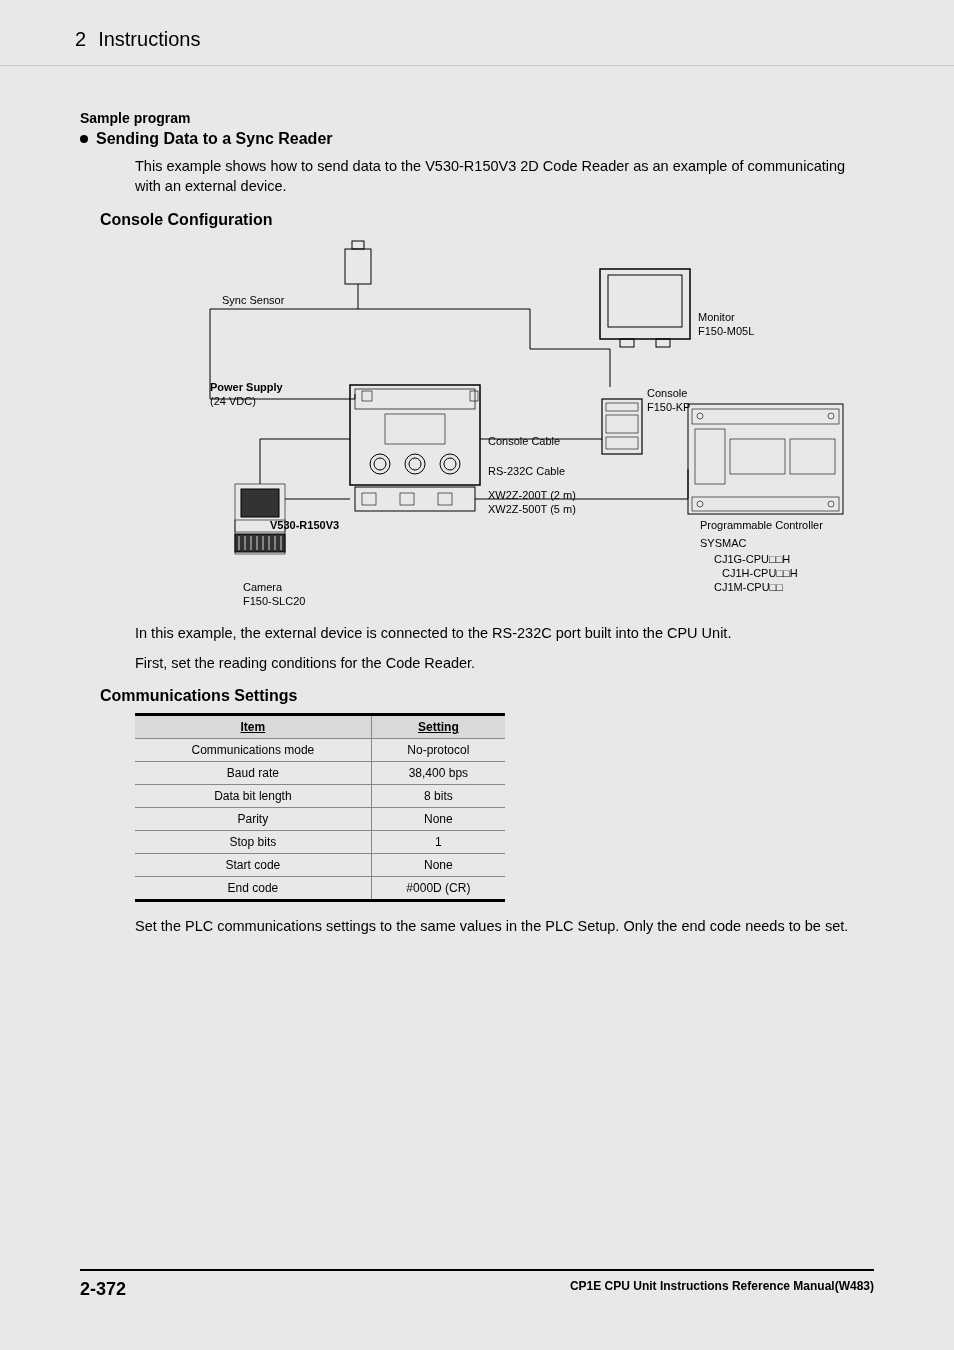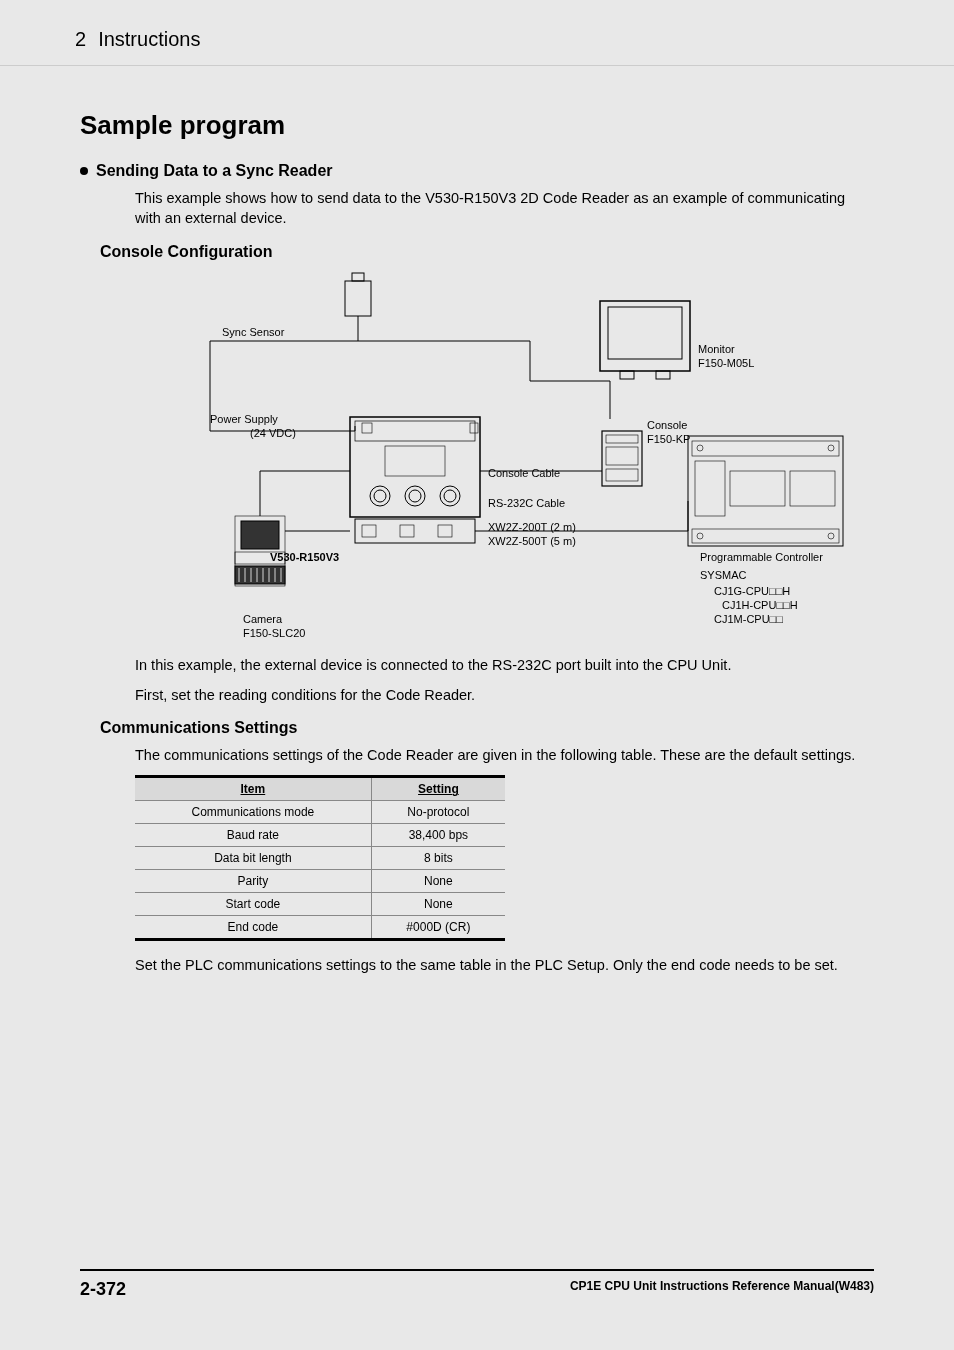--- a/index.html
+++ b/index.html
@@ -35,23 +35,23 @@
     display: inline-block;
     margin-right: 12px;
   }
   .content {
     position: absolute;
     top: 110px;
     left: 80px;
     right: 80px;
   }
   .h1 {
-    font-size: 26px;
+    font-size: 14px;
     font-weight: bold;
-    margin: 0 0 21px 0;
+    margin: 0 0 4px 0;
   }
   .h2 {
     font-size: 16px;
     font-weight: bold;
     margin: 0 0 8px 0;
   }
   .bullet-row {
     display: flex;
     align-items: center;
     gap: 8px;
@@ -225,43 +225,42 @@
         </g>
 
         <line x1="105" y1="260" x2="170" y2="260" stroke="#000"></line>
         <line x1="80" y1="200" x2="80" y2="245" stroke="#000"></line>
         <line x1="80" y1="200" x2="170" y2="200" stroke="#000"></line>
       </svg>
 
       <div class="lbl" style="left:42px; top:55px;">Sync Sensor</div>
       <div class="lbl" style="left:518px; top:72px;">Monitor</div>
       <div class="lbl" style="left:518px; top:86px;">F150-M05L</div>
-      <div class="lbl" style="left:30px; top:142px;">Power Supply</div>
-      <div class="lbl" style="left:30px; top:156px;margin-left:40px;">(24 VDC)</div>
+      <div class="lbl" style="left:30px; top:142px;font-weight:bold;">Power Supply</div>
+      <div class="lbl" style="left:30px; top:156px;">(24 VDC)</div>
       <div class="lbl" style="left:467px; top:148px;">Console</div>
       <div class="lbl" style="left:467px; top:162px;">F150-KP</div>
       <div class="lbl" style="left:308px; top:196px;">Console Cable</div>
       <div class="lbl" style="left:308px; top:226px;">RS-232C Cable</div>
       <div class="lbl" style="left:308px; top:250px;">XW2Z-200T (2 m)</div>
       <div class="lbl" style="left:308px; top:264px;">XW2Z-500T (5 m)</div>
       <div class="lbl" style="left:90px; top:280px;font-weight:bold;">V530-R150V3</div>
       <div class="lbl" style="left:520px; top:280px;">Programmable Controller</div>
       <div class="lbl" style="left:520px; top:298px;">SYSMAC</div>
       <div class="lbl" style="left:534px; top:314px;">CJ1G-CPU□□H</div>
       <div class="lbl" style="left:534px; top:328px;margin-left:8px;">CJ1H-CPU□□H</div>
       <div class="lbl" style="left:534px; top:342px;">CJ1M-CPU□□</div>
       <div class="lbl" style="left:63px; top:342px;">Camera</div>
       <div class="lbl" style="left:63px; top:356px;">F150-SLC20</div>
     </div>
 
     <p class="para">In this example, the external device is connected to the RS-232C port built into the CPU Unit.</p>
     <p class="para">First, set the reading conditions for the Code Reader.</p>
 
     <div class="h3">Communications Settings</div>
-    <p class="para">The communications settings of the Code Reader are given in the following table. These are the default settings.</p>
 
     <table class="comm-table">
       <thead>
         <tr>
           <th>Item</th>
           <th>Setting</th>
         </tr>
       </thead>
       <tbody>
         <tr>
@@ -274,31 +273,35 @@
           </tr>
         <tr>
             <td>Data bit length</td>
             <td>8 bits</td>
           </tr>
         <tr>
             <td>Parity</td>
             <td>None</td>
           </tr>
         <tr>
+            <td>Stop bits</td>
+            <td>1</td>
+          </tr>
+        <tr>
             <td>Start code</td>
             <td>None</td>
           </tr>
         <tr>
             <td>End code</td>
             <td>#000D (CR)</td>
           </tr>
       </tbody>
     </table>
 
-    <p class="para" style="margin-top:14px;">Set the PLC communications settings to the same table in the PLC Setup. Only the end code needs to be set.</p>
+    <p class="para" style="margin-top:14px;">Set the PLC communications settings to the same values in the PLC Setup. Only the end code needs to be set.</p>
 
   </div>
 
   <div class="footer">
     <div class="footer-left">2-372</div>
     <div class="footer-right">CP1E CPU Unit Instructions Reference Manual(W483)</div>
   </div>
 
 </div>
 

